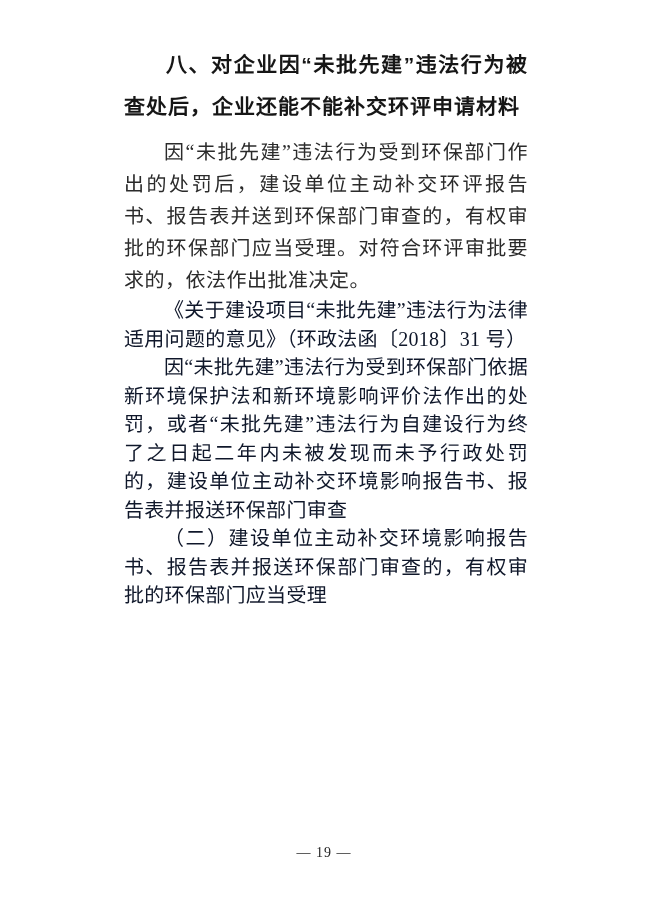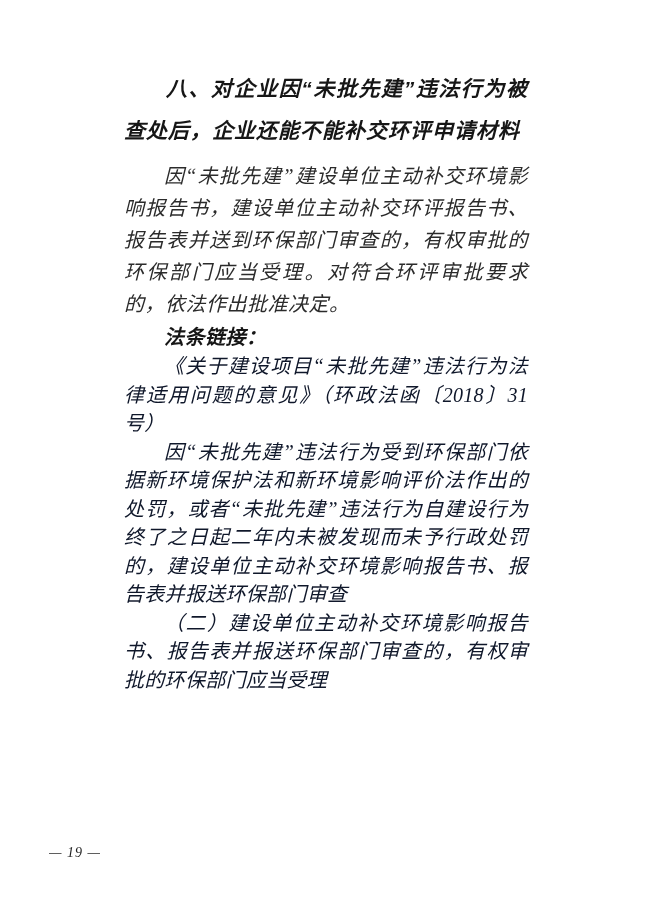--- a/index.html
+++ b/index.html
@@ -8,25 +8,24 @@
     padding: 0;
     background: #ffffff;
   }
   .page {
     position: relative;
     width: 552px;
     height: 919px;
     margin: 0 auto;
     background: #ffffff;
     box-sizing: border-box;
-    padding: 68px 73px 0 75px;
+    padding: 44px 73px 0 75px;
     overflow: hidden;
     font-family: "Liberation Serif", "DejaVu Serif", serif;
     color: #2b2b2b;
-    font-style: italic;
   }
   .doc-heading {
     margin: 0 0 8px 0;
     font-family: "Liberation Sans", "DejaVu Sans", sans-serif;
     font-size: 21px;
     font-weight: 700;
     line-height: 42px;
     letter-spacing: 1px;
     color: #161616;
     text-indent: 2em;
@@ -57,37 +56,37 @@
     letter-spacing: 0.3px;
     text-indent: 2em;
     text-align: justify;
     color: #0f172a;
   }
   .page-number {
     position: absolute;
     left: 0;
     right: 2px;
     bottom: 58px;
+    text-align: center;
     font-family: "Liberation Serif", "DejaVu Serif", serif;
     font-size: 14px;
     letter-spacing: 1px;
     color: #1f1f1f;
   }
 </style>
 </head>
 <body>
 
 <div class="page">
 
   <h1 class="doc-heading">八、对企业因“未批先建”违法行为被查处后，企业还能不能补交环评申请材料</h1>
 
-  <p class="body-para">因“未批先建”建设单位主动补交环境影响报告书，建设单位主动补交环评报告书、报告表并送到环保部门审查的，有权审批的环保部门应当受理。对符合环评审批要求的，依法作出批准决定。</p>
+  <p class="body-para">因“未批先建”违法行为受到环保部门作出的处罚后，建设单位主动补交环评报告书、报告表并送到环保部门审查的，有权审批的环保部门应当受理。对符合环评审批要求的，依法作出批准决定。</p>
 
 
-  <p class="law-label">法条链接：</p>
 
   <p class="law-para">《关于建设项目“未批先建”违法行为法律适用问题的意见》（环政法函〔2018〕31 号）</p>
 
   <p class="law-para">因“未批先建”违法行为受到环保部门依据新环境保护法和新环境影响评价法作出的处罚，或者“未批先建”违法行为自建设行为终了之日起二年内未被发现而未予行政处罚的，建设单位主动补交环境影响报告书、报告表并报送环保部门审查</p>
 
   <p class="law-para">（二）建设单位主动补交环境影响报告书、报告表并报送环保部门审查的，有权审批的环保部门应当受理</p>
 
   <div class="page-number">— 19 —</div>
 
 </div>

